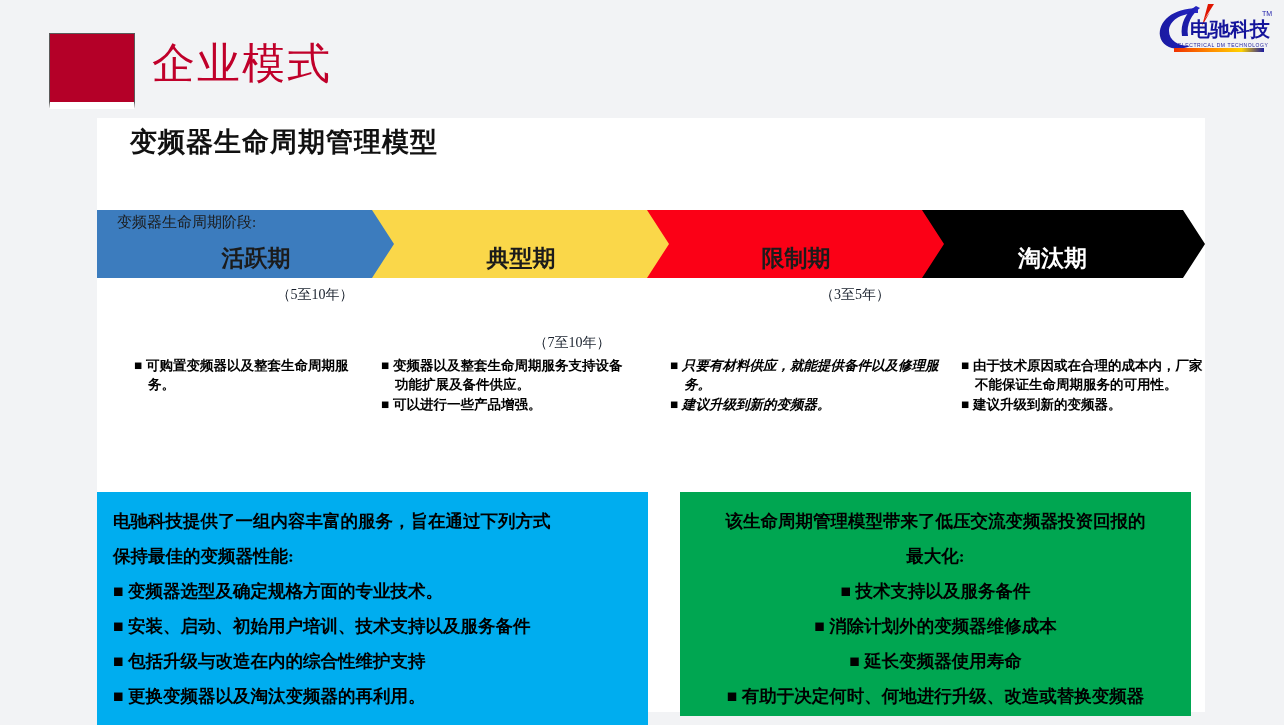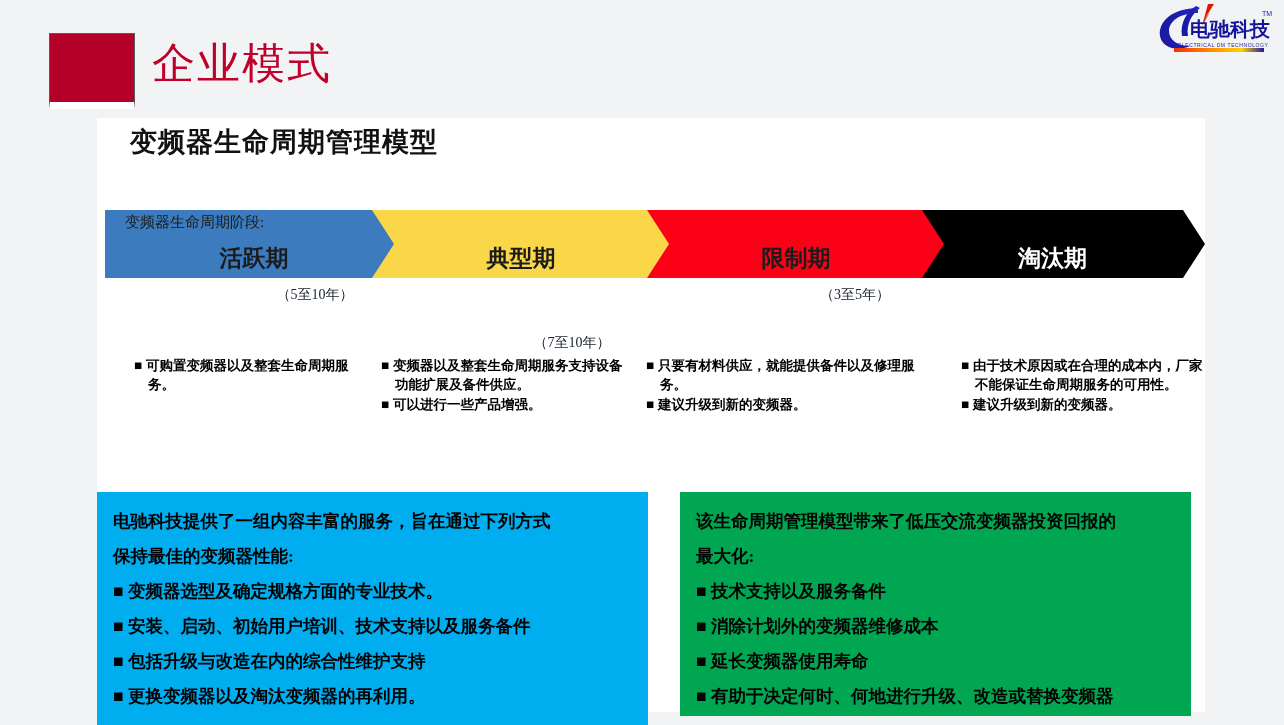--- a/index.html
+++ b/index.html
@@ -190,20 +190,21 @@
   .box p { margin: 0; white-space: nowrap; }
   .box-blue {
     left: 97px; top: 492px;
     width: 551px; height: 291px;
     background: #00adef;
   }
   .box-green {
     left: 680px; top: 492px;
     width: 511px; height: 224px;
     background: #00a651;
+    text-align: center;
   }
 </style>
 </head>
 <body>
 
 <div class="slide">
 
   <div class="header-band">
     <div class="title-swatch">
       <div class="title-swatch-inner"></div>
@@ -235,21 +236,21 @@
       <div class="logo-sub">ELECTRICAL DM TECHNOLOGY</div>
     </div>
   </div>
 
   <div class="panel">
 
     <div class="panel-title">变频器生命周期管理模型</div>
 
     <div class="chev-band">
 
-      <div class="chev" style="left:8px; width:320px;">
+      <div class="chev" style="left:0px; width:320px;padding-left:20px;">
         <svg width="320" height="68" viewBox="0 0 320 68" preserveAspectRatio="none" style="position:absolute;left:0;top:0;">
           <polygon points="0,0 298,0 320,34 298,68 0,68" fill="#3c7cbe"></polygon>
         </svg>
         <div class="chev-caption">变频器生命周期阶段:</div>
         <div class="chev-label" style="right:22px;">活跃期</div>
       </div>
 
       <div class="chev" style="left:275px; width:320px;">
         <svg width="320" height="68" viewBox="0 0 320 68" preserveAspectRatio="none" style="position:absolute;left:0;top:0;">
           <polygon points="0,0 298,0 320,34 298,68 0,68 22,34" fill="#fad749"></polygon>
@@ -278,21 +279,21 @@
     <div class="chev-year" style="left:900px; width:260px;"></div>
 
     <div class="cols">
       <div class="col" style="left:3px; width:230px;">
         <p>■ 可购置变频器以及整套生命周期服务。</p>
       </div>
       <div class="col" style="left:250px; width:250px;">
         <p>■ 变频器以及整套生命周期服务支持设备功能扩展及备件供应。</p>
         <p>■ 可以进行一些产品增强。</p>
       </div>
-      <div class="col" style="left:515px; width:290px;">
+      <div class="col" style="left:539px; width:290px;font-style:italic;">
         <p>■ 只要有材料供应，就能提供备件以及修理服务。</p>
         <p>■ 建议升级到新的变频器。</p>
       </div>
       <div class="col" style="left:830px; width:245px;">
         <p>■ 由于技术原因或在合理的成本内，厂家不能保证生命周期服务的可用性。</p>
         <p>■ 建议升级到新的变频器。</p>
       </div>
     </div>
 
   </div>

